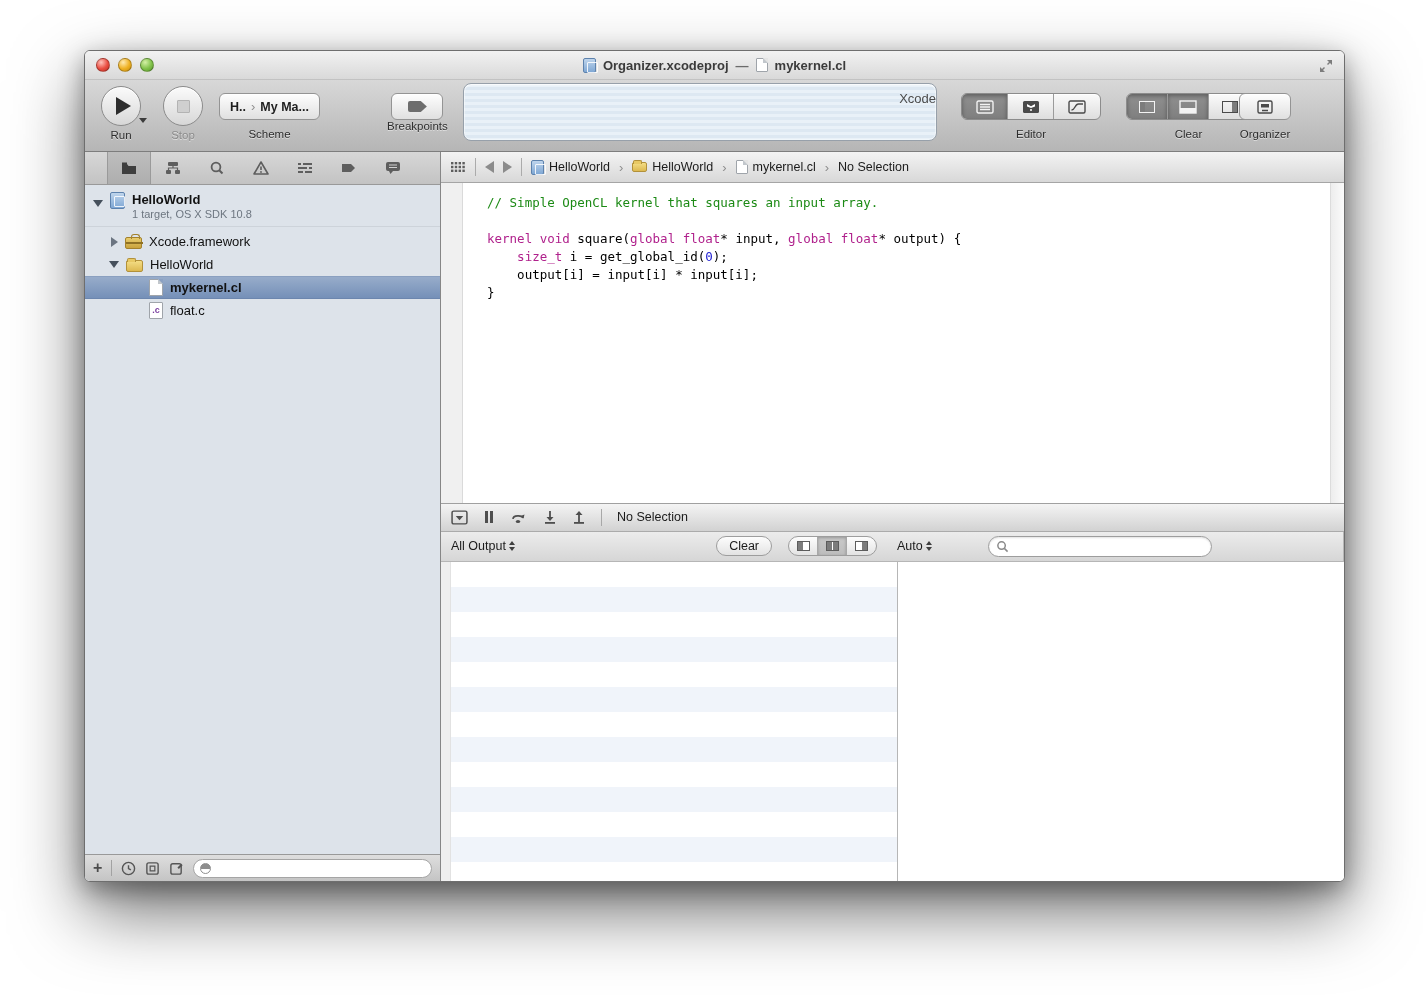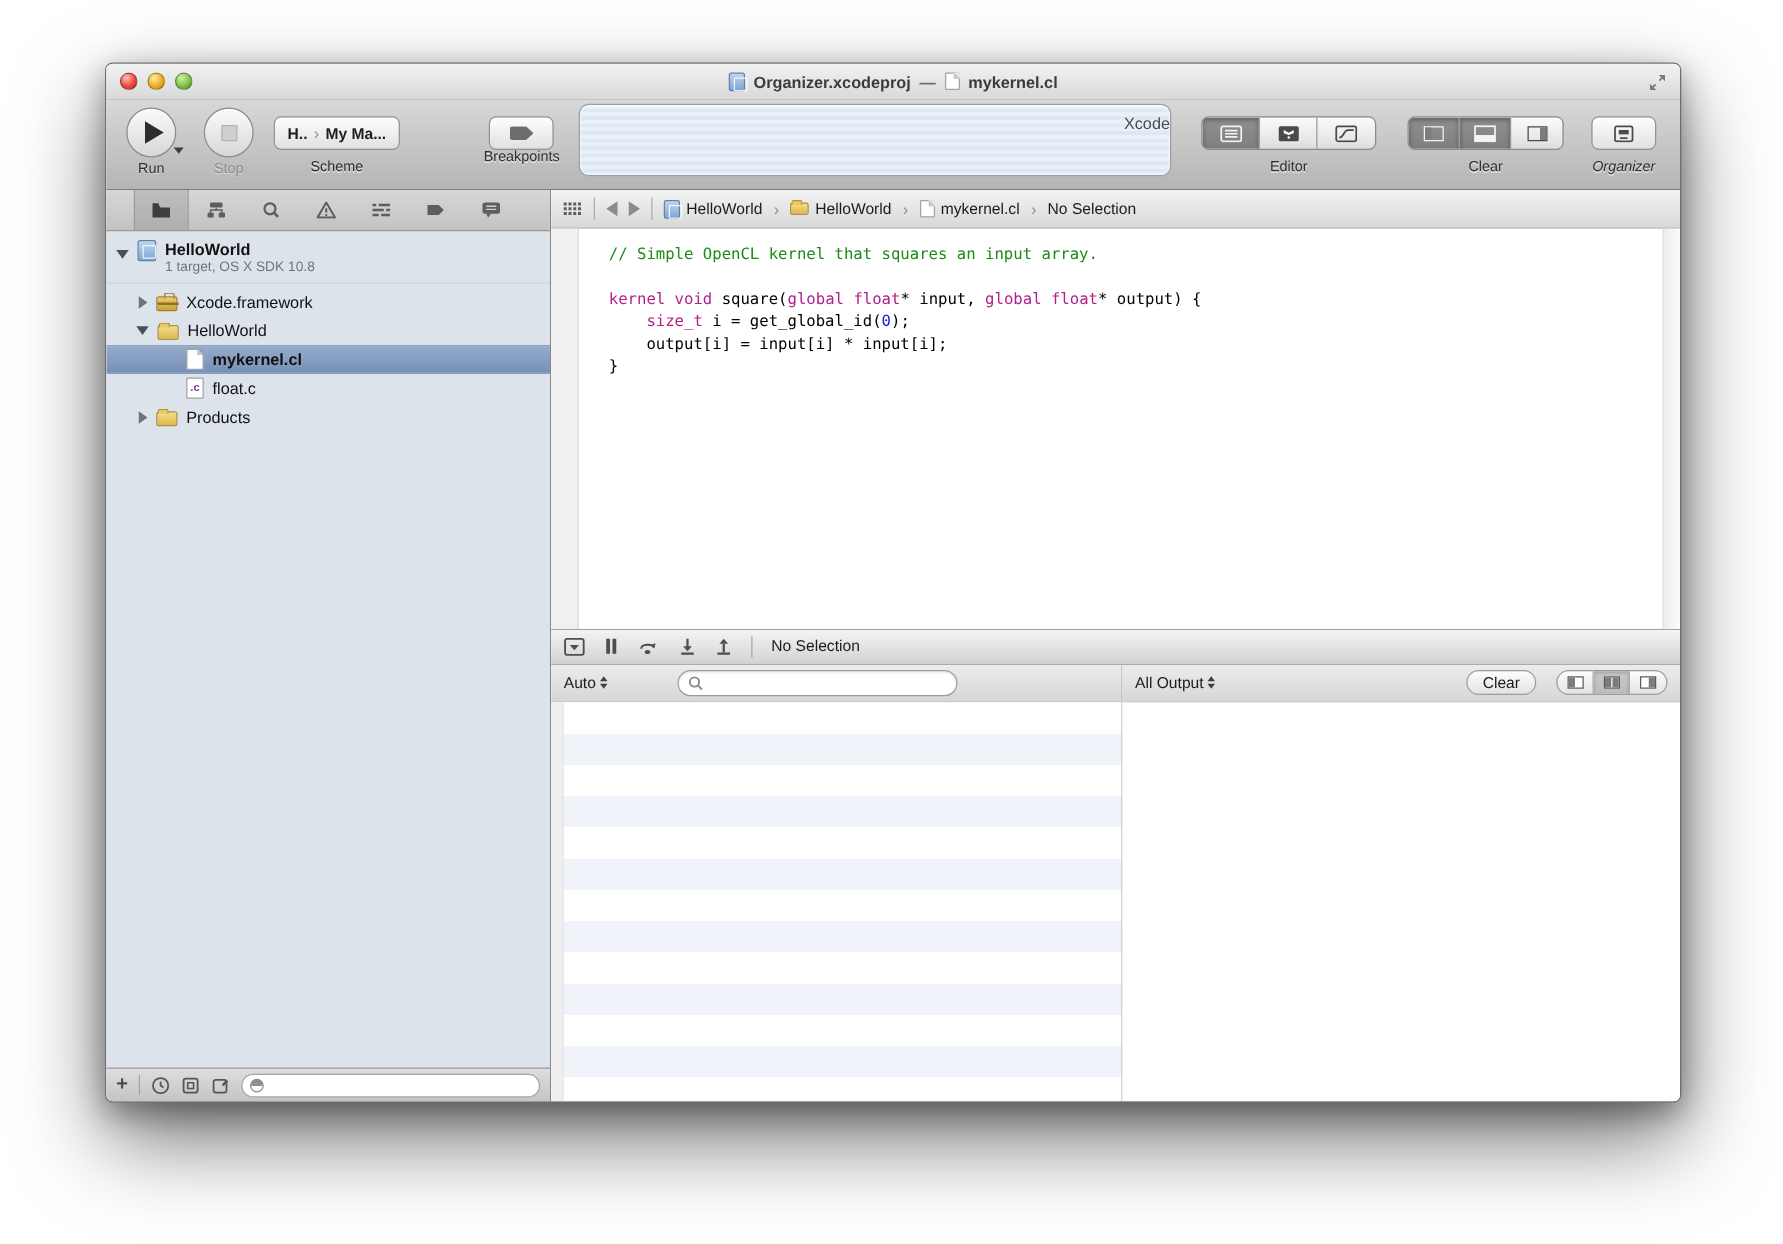--- a/index.html
+++ b/index.html
@@ -331,21 +331,21 @@
               <rect x="1" y="8" width="16" height="5" fill="currentColor"></rect>
             </svg>
         </div>
         <div class="segbtn">
           <span class="ms-icon right" style="width:16px;height:12px;border-color:currentColor;background:transparent"></span>
         </div>
       </div>
       <div class="tb-label" style="margin-top:8px">Clear</div>
     </div>
 
-    <div class="tb-item" style="left:1188px; top:13px;font-style:italic;">
+    <div class="tb-item" style="left:1154px; top:13px;">
       <div class="iconbtn">
         <svg viewBox="0 0 18 14" width="18" height="14">
             <rect x="2" y="1" width="14" height="12" rx="1.5" fill="none" stroke="#4a4a4a" stroke-width="1.4"></rect>
             <rect x="5" y="4" width="8" height="3.5" fill="#4a4a4a"></rect>
             <path d="M6 10.5h6" stroke="#4a4a4a" stroke-width="1.4"></path>
           </svg>
       </div>
       <div class="tb-label" style="margin-top:8px">Organizer</div>
     </div>
   </div>
@@ -425,25 +425,20 @@
         <div class="trow selected">
           <span class="ticon icon-page" style="margin-left:64px;"></span>
           <span class="tlabel">mykernel.cl</span>
         </div>
 
         <div class="trow">
           <span class="ticon icon-cfile" style="margin-left:64px;">.c</span>
           <span class="tlabel">float.c</span>
         </div>
 
-        <div class="trow">
-          <span class="disc closed" style="margin-left:26px;"></span>
-          <span class="ticon icon-folder"></span>
-          <span class="tlabel">Products</span>
-        </div>
       </div>
 
       <div class="nav-bottombar">
         <span class="plus">+</span>
         <span class="vdiv"></span>
         <svg viewBox="0 0 16 16" width="15" height="15">
             <circle cx="8" cy="8" r="6.5" fill="none" stroke="currentColor" stroke-width="1.5"></circle>
             <path d="M8 4.5V8l2.5 1.5" fill="none" stroke="currentColor" stroke-width="1.5"></path>
           </svg>
         <svg viewBox="0 0 16 16" width="15" height="15">
@@ -532,36 +527,20 @@
         <svg viewBox="0 0 14 14" width="14" height="14">
             <path d="M7 12V5" stroke="#4e4e4e" stroke-width="1.8"></path>
             <path d="M3.5 5L7 1l3.5 4z" fill="#4e4e4e"></path>
             <rect x="2" y="12" width="10" height="1.8" fill="#4e4e4e"></rect>
           </svg>
         <span class="db-div"></span>
         <span class="db-status">No Selection</span>
       </div>
 
       <div class="debugheaders">
-        <div class="dh dh-left">
-          <span style="display:flex;align-items:center">
-            <span>Auto</span>
-            <span class="stepper">
-                <i class="up"></i>
-                <i class="dn"></i>
-              </span>
-          </span>
-          <div class="searchfield">
-            <svg viewBox="0 0 14 14" width="13" height="13">
-                <circle cx="6" cy="6" r="4" fill="none" stroke="#8a8a8a" stroke-width="1.6"></circle>
-                <path d="M9 9l3.5 3.5" stroke="#8a8a8a" stroke-width="1.6"></path>
-              </svg>
-            <input placeholder="" style="">
-          </div>
-        </div>
         <div class="dh dh-right">
           <span style="display:flex;align-items:center">
             <span>All Output</span>
             <span class="stepper">
                 <i class="up"></i>
                 <i class="dn"></i>
               </span>
           </span>
           <span class="clearbtn">
             <span>Clear</span>
@@ -571,20 +550,36 @@
                 <span class="ms-icon left"></span>
               </span>
             <span class="msbtn pressed">
                 <span class="ms-icon both"></span>
               </span>
             <span class="msbtn">
                 <span class="ms-icon right"></span>
               </span>
           </span>
         </div>
+        <div class="dh dh-left">
+          <span style="display:flex;align-items:center">
+            <span>Auto</span>
+            <span class="stepper">
+                <i class="up"></i>
+                <i class="dn"></i>
+              </span>
+          </span>
+          <div class="searchfield">
+            <svg viewBox="0 0 14 14" width="13" height="13">
+                <circle cx="6" cy="6" r="4" fill="none" stroke="#8a8a8a" stroke-width="1.6"></circle>
+                <path d="M9 9l3.5 3.5" stroke="#8a8a8a" stroke-width="1.6"></path>
+              </svg>
+            <input placeholder="" style="">
+          </div>
+        </div>
       </div>
 
       <div class="debugcontent">
         <div class="vars">
           <div class="vars-gutter"></div>
           <div class="vars-rows"></div>
         </div>
         <div class="console"></div>
       </div>
 

